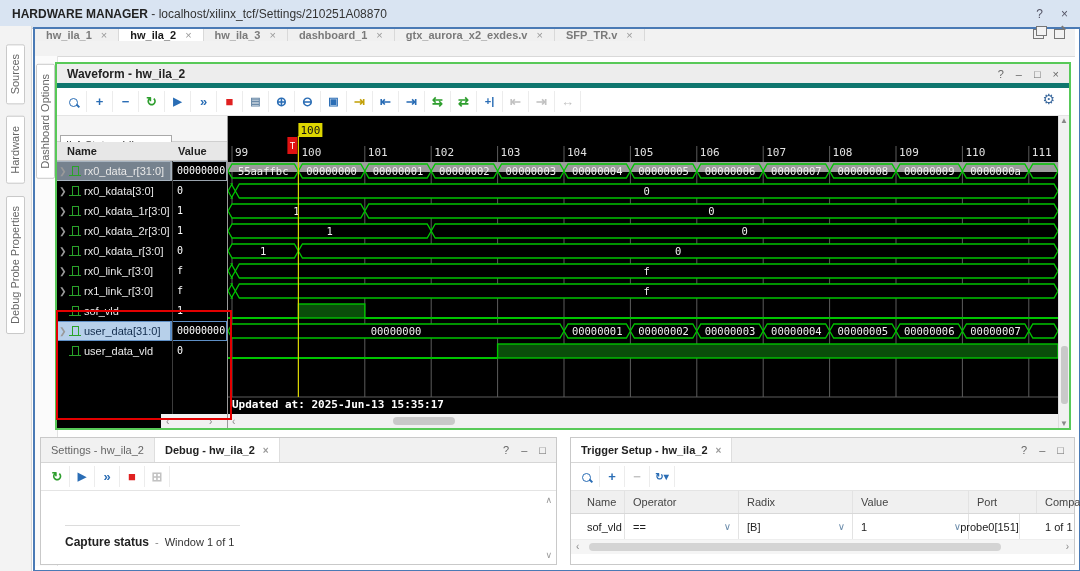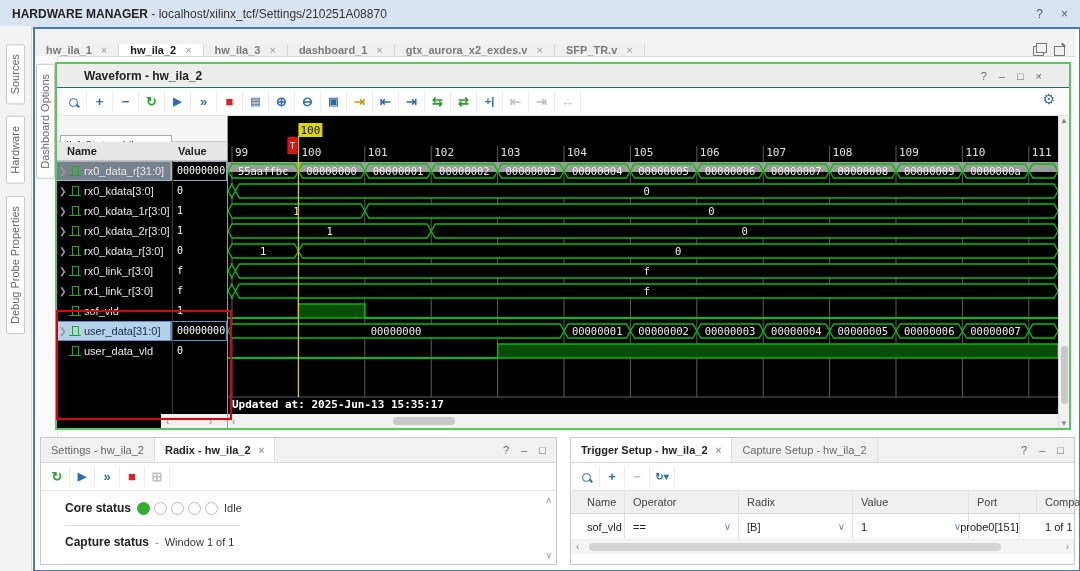--- a/index.html
+++ b/index.html
@@ -14,36 +14,36 @@
   #titlebar .tb-ctrls{margin-left:auto;color:#556;display:flex;gap:18px;font-size:12px}
   
   #sidebar{left:0;top:26px;width:32px;height:545px;background:#f3f3f3;border-right:1px solid #d8d8d8;
            display:flex;flex-direction:column;align-items:center;padding-top:18px;gap:12px;box-sizing:border-box}
   .vtab{writing-mode:vertical-lr;transform:rotate(180deg);background:#fff;border:1px solid #c9c9c9;
         border-radius:2px;color:#666;padding:9px 3px;font-size:11px;line-height:1}
   
   #main{left:33px;top:27px;width:1044px;height:541px;border:2px solid #4a7ab5;background:#fff}
   
   #doc-tabbar{left:35px;top:29px;width:1040px;height:27px;background:#f2f2f2;border-bottom:1px solid #d9d9d9;
-              display:flex;align-items:flex-end}
+              display:flex;align-items:flex-start}
   .doctab{display:flex;align-items:center;gap:9px;padding:0 11px;border-right:1px solid #d9d9d9;
           color:#7a7a7a;font-weight:bold;background:#f0f0f0}
   .doctab.active{background:#fff;color:#1a1a1a}
   .doctab .x{color:#999;font-weight:normal;font-size:11px}
   #doc-icons{margin-left:auto;display:flex;align-items:center;gap:10px;padding-right:10px;color:#777}
   .sqicon{width:9px;height:8px;border:1px solid #777;position:relative;display:inline-block}
   .sqicon.float::before{content:"";position:absolute;left:2px;top:-4px;width:9px;height:8px;border:1px solid #777;background:#f2f2f2}
   .sqicon.ext::before{content:"";position:absolute;right:-2px;top:-3px;width:5px;height:2px;background:#777;transform:rotate(45deg)}
   
   #dash-options{left:35px;top:56px;width:22px;height:510px;background:#fbfbfb;border-right:1px solid #e3e3e3}
   #dash-options .vtab{position:absolute;left:1px;top:8px}
   
   #wave-window{left:55px;top:62px;width:1012px;height:364px;border:2px solid #58c958;background:#fff}
-  #ww-header{left:0;top:0;width:100%;height:24px;background:#ededed;border-bottom:1px solid #0f766e;
-             display:flex;align-items:center;padding:0 27px;box-sizing:border-box}
+  #ww-header{left:0;top:0;width:100%;height:24px;background:#ededed;border-bottom:5px solid #0f766e;
+             display:flex;align-items:center;padding:0 10px;box-sizing:border-box}
   #ww-header .wt{font-weight:bold;font-size:12px;color:#222}
   .winctrls{margin-left:auto;display:flex;gap:12px;color:#666;font-size:11px}
   #ww-toolbar{left:0;top:24px;width:100%;height:28px;background:#fff;border-bottom:1px solid #e4e4e4;
               display:flex;align-items:center;padding-left:4px;box-sizing:border-box}
   .ticon{min-width:25px;height:21px;line-height:21px;text-align:center;border-right:1px solid #ececec;
          font-size:13px;font-weight:bold}
   .ticon.dis{color:#c2c2c2 !important}
   #ww-gear{position:absolute;right:14px;top:27px;color:#3d6a9e;font-size:14px}
   
   .isearch{display:inline-block;width:12px;height:12px;position:relative;vertical-align:middle}
@@ -426,67 +426,53 @@
 </div>
 
 <div class="abs" id="red-box"></div>
 
 <div class="abs panel" id="status-panel">
   <div class="ptabrow" id="sp-tabs">
       <div class="ptab">
         <span>Settings - hw_ila_2</span>
       </div>
       <div class="ptab active">
-        <span>Radix - hw_ila_2</span>
+        <span>Debug - hw_ila_2</span>
         <span class="x">×</span>
       </div>
       <span class="winctrls">
         <span>?</span>
         <span>–</span>
         <span>□</span>
       </span>
     </div>
   <div class="ptoolbar" id="sp-toolbar">
       <span class="ticon" style="color: rgb(46, 158, 46);">↻</span>
       <span class="ticon" style="color: rgb(42, 109, 181); font-size: 11px;">▶</span>
       <span class="ticon" style="color: rgb(42, 109, 181);">»</span>
       <span class="ticon" style="color: rgb(224, 32, 32);">■</span>
       <span class="ticon dis">⊞</span>
     </div>
   <div id="sp-content">
-    <div class="statusline" style="top:10px">
-      <span class="blabel">Core status</span>
-      <span id="core-dots" style="display:flex;gap:4px;align-items:center">
-          <span class="dot on"></span>
-          <span class="dot"></span>
-          <span class="dot"></span>
-          <span class="dot"></span>
-          <span class="dot"></span>
-        </span>
-      <span>Idle</span>
-    </div>
     <div id="sp-divider"></div>
     <div class="statusline" style="top:44px">
       <span class="blabel">Capture status</span>
       <span style="color:#888">-</span>
       <span>Window 1 of 1</span>
     </div>
     <span class="scrollhint" style="top:4px">∧</span>
     <span class="scrollhint" style="bottom:4px">∨</span>
   </div>
 </div>
 
 <div class="abs panel" id="trigger-panel">
   <div class="ptabrow" id="tp-tabs">
       <div class="ptab active">
         <span>Trigger Setup - hw_ila_2</span>
         <span class="x">×</span>
-      </div>
-      <div class="ptab">
-        <span>Capture Setup - hw_ila_2</span>
       </div>
       <span class="winctrls">
         <span>?</span>
         <span>–</span>
         <span>□</span>
       </span>
     </div>
   <div class="ptoolbar" id="tp-toolbar">
       <span class="ticon"><span class="isearch"></span></span>
       <span class="ticon" style="color: rgb(42, 109, 181);">+</span>

